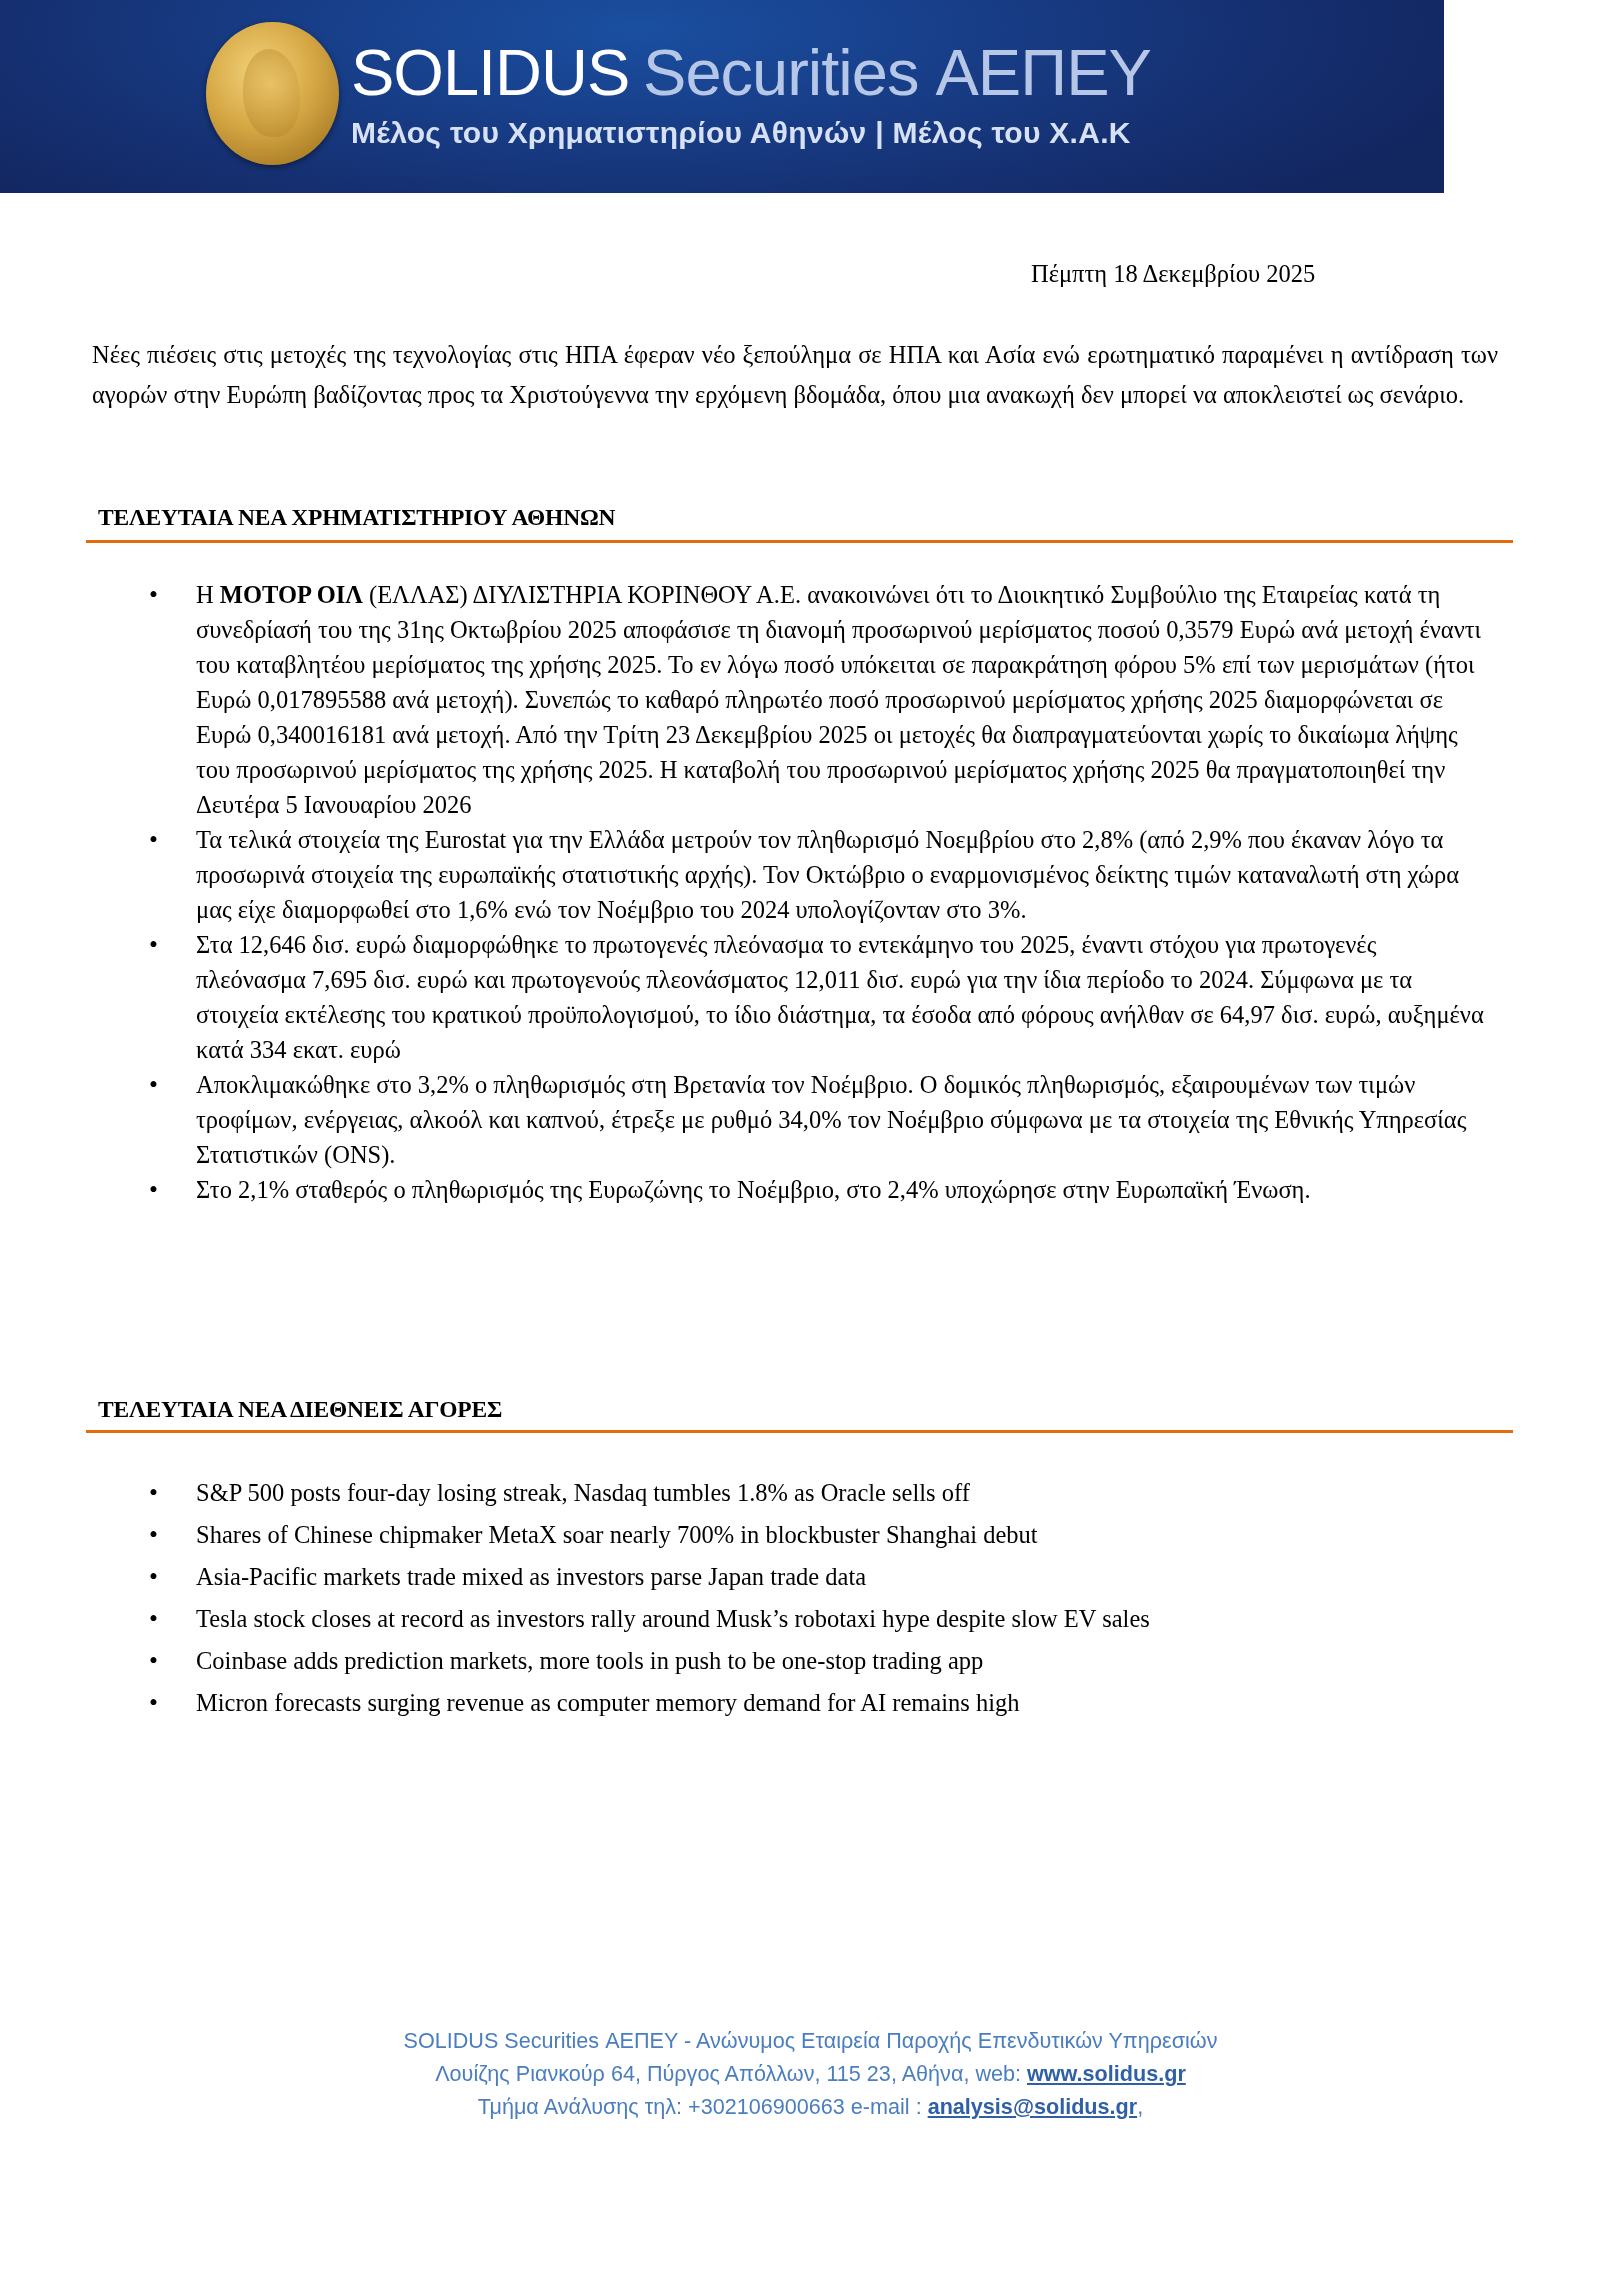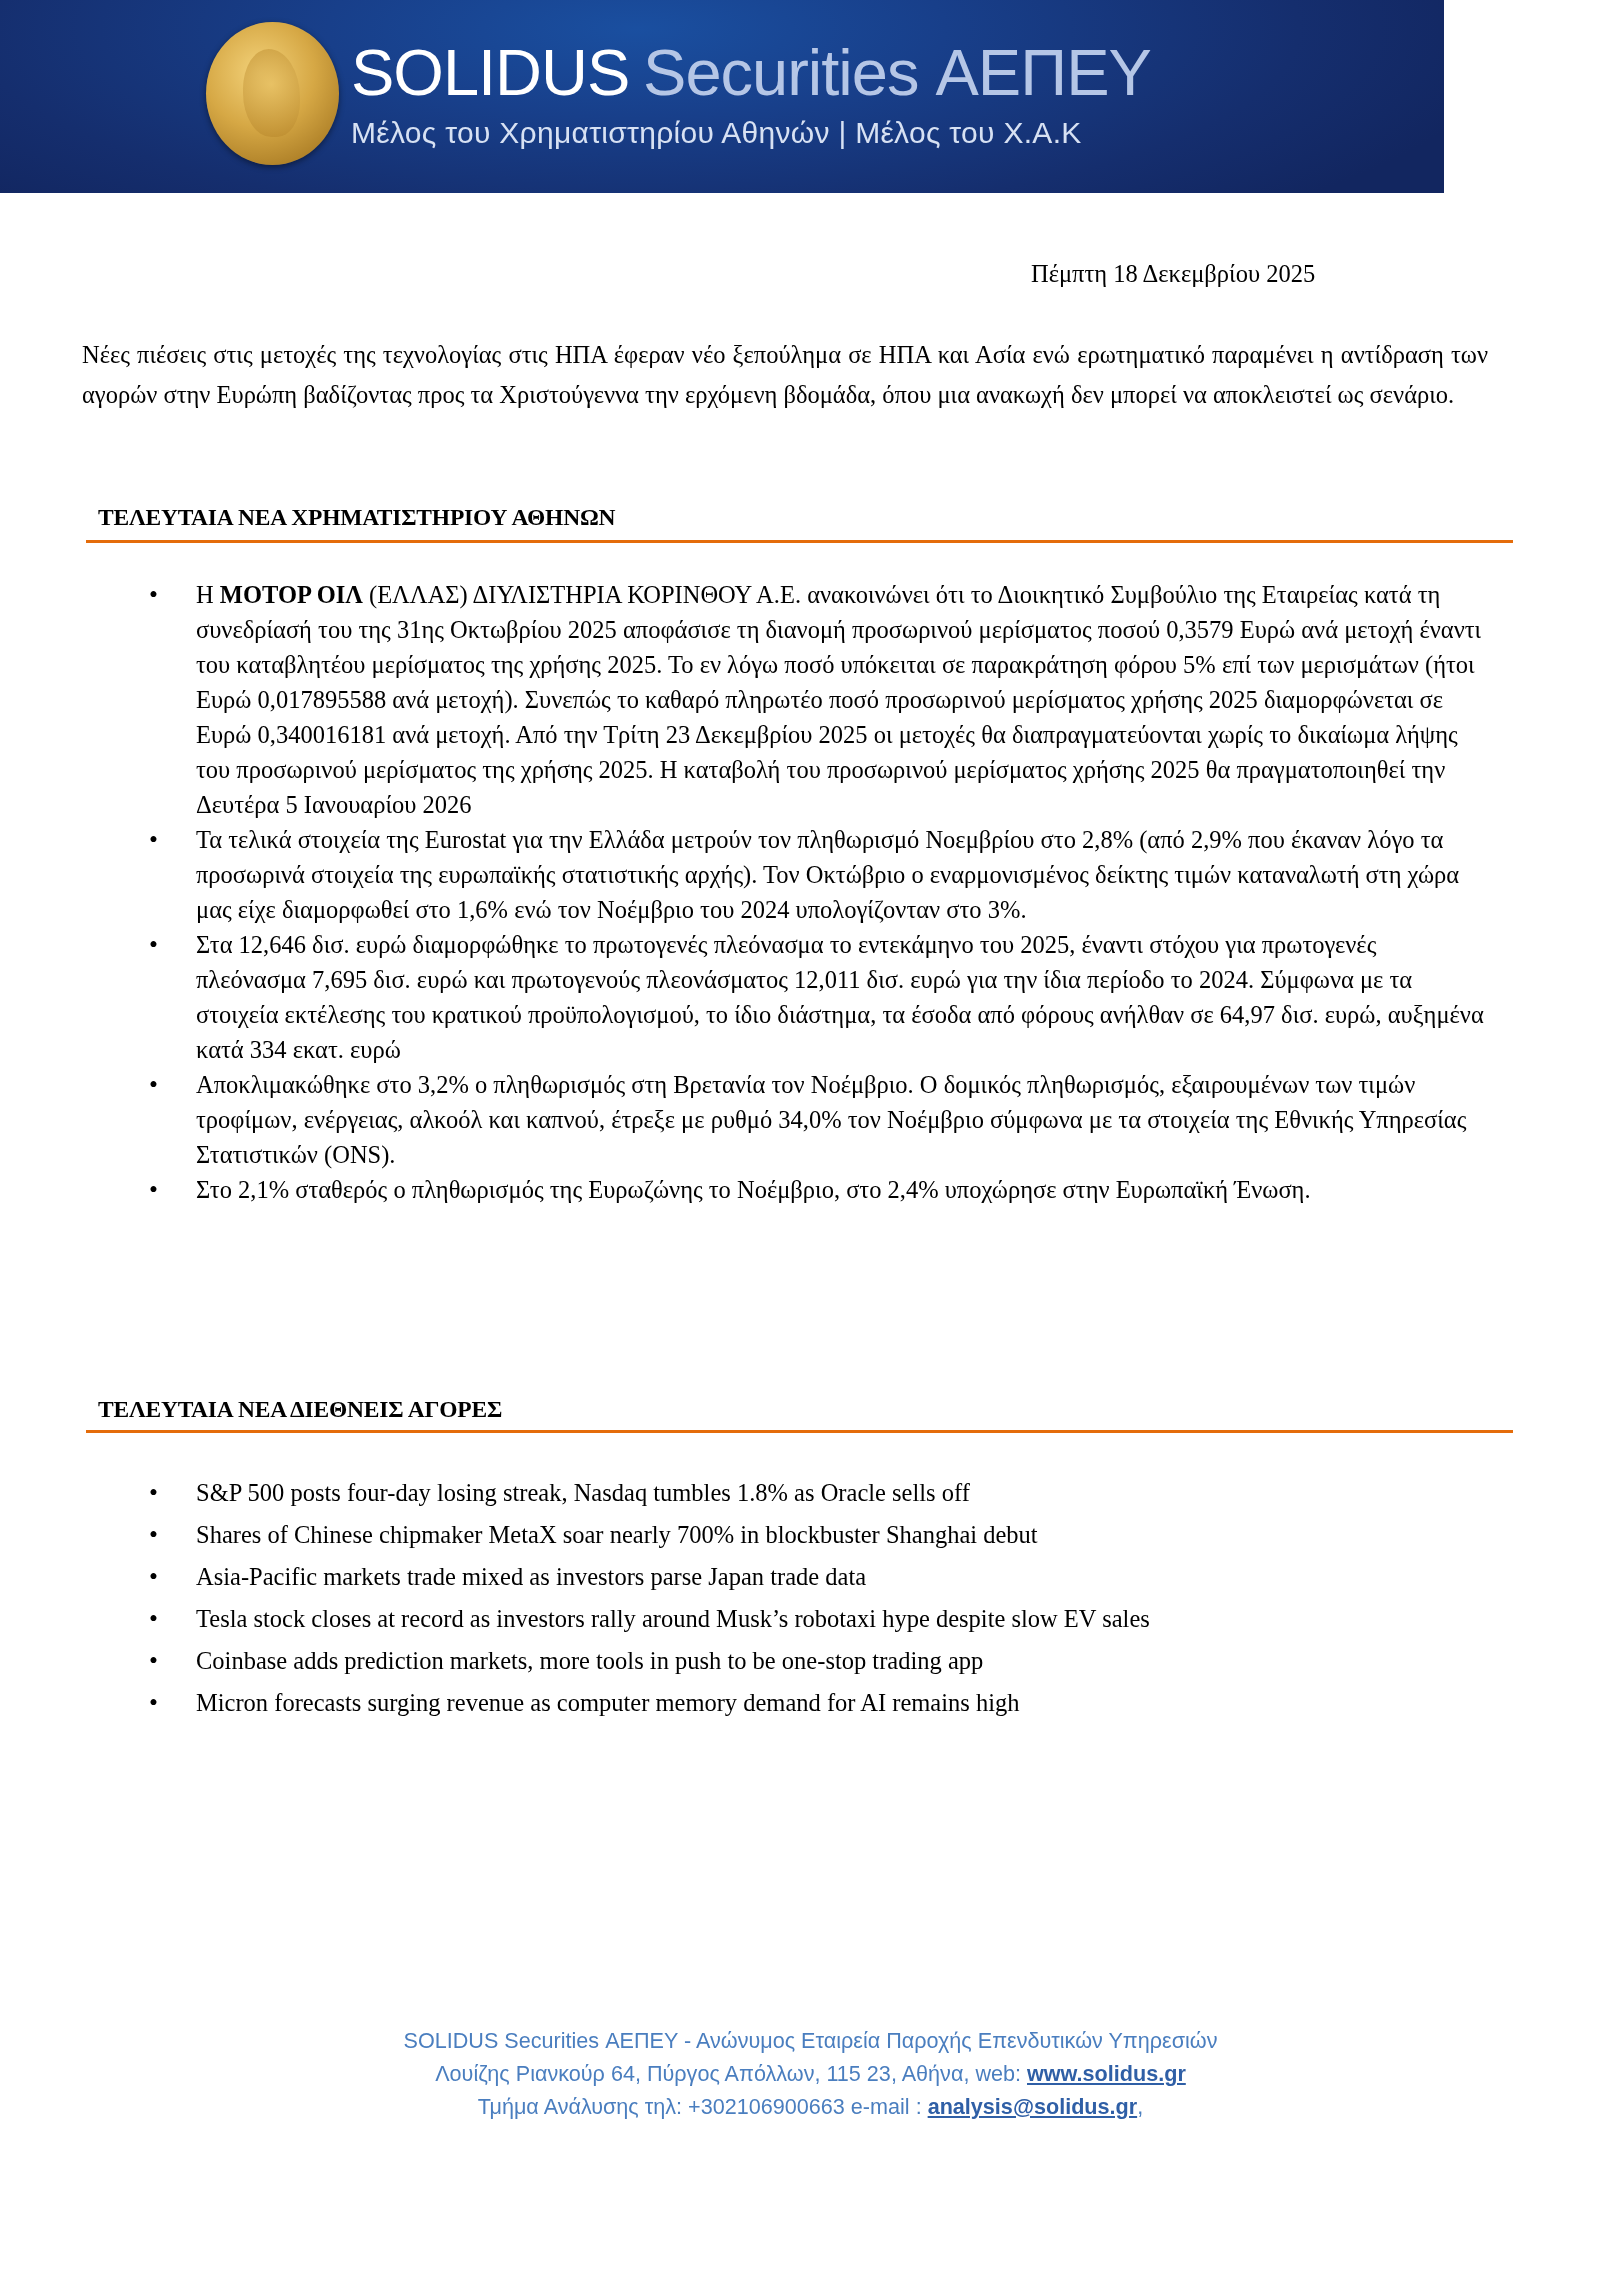--- a/index.html
+++ b/index.html
@@ -10,24 +10,24 @@
   .coin { position:absolute; left:206px; top:21.6px; width:133px; height:143px; border-radius:50%;
           background: radial-gradient(circle at 40% 35%, #f3d27a 0%, #d6a845 45%, #a87a23 85%, #7f5a18 100%);
           box-shadow: 0 2px 5.9px rgba(0,0,0,0.45); }
   .coin-face { position:absolute; left:37px; top:27.4px; width:57px; height:88px;
                border-radius:45% 55% 40% 50%; background: radial-gradient(circle at 50% 40%, #e7c063, #b8872a);
                opacity:0.75; }
   .brand-line { position:absolute; left:351px; top:37px; height:71px; white-space:nowrap;
                 font-size:65px; line-height:71px; letter-spacing:-1px; }
   .brand-bold { color:#ffffff; font-weight:normal; }
   .brand-light { color:#b5c6e6; margin-left:13.7px; }
-  .brand-sub { position:absolute; left:351px; top:116px; font-size:30px; color:#d7e1f3; white-space:nowrap; letter-spacing:0.3px; }
+  .brand-sub { position:absolute; left:351px; top:116px; font-size:30px; color:#d7e1f3; white-space:nowrap; letter-spacing:0.3px;font-weight:bold; }
 
   .date { position:absolute; left:1031px; top:260px; font-size:24.5px; font-family:"Liberation Serif", serif; }
-  .intro { position:absolute; left:82px; top:335px; width:1406px; font-size:24.5px; line-height:40px;
+  .intro { position:absolute; left:92px; top:335px; width:1406px; font-size:24.5px; line-height:40px;
            text-align:justify; font-family:"Liberation Serif", serif; }
   .section-title { position:absolute; left:98px; font-size:23.5px; font-weight:bold; font-family:"Liberation Serif", serif; letter-spacing:-0.2px; }
   .rule { position:absolute; left:86px; width:1427px; height:2.9px; background:#e46c0a; }
   ul.bullets { position:absolute; left:98px; width:1392px; margin:0; padding:0; list-style:none;
                font-family:"Liberation Serif", serif; font-size:24.5px; line-height:35px; }
   ul.bullets li { position:relative; padding-left:98px; }
   ul.bullets li::before { content:"\2022"; position:absolute; left:51px; top:0; font-size:25.5px; }
   ul.intl li { line-height:42px; }
   .footer { position:absolute; left:0; width:1621px; top:2024px; text-align:center; color:#4a7ebf;
             font-size:21.6px; line-height:33px; }

